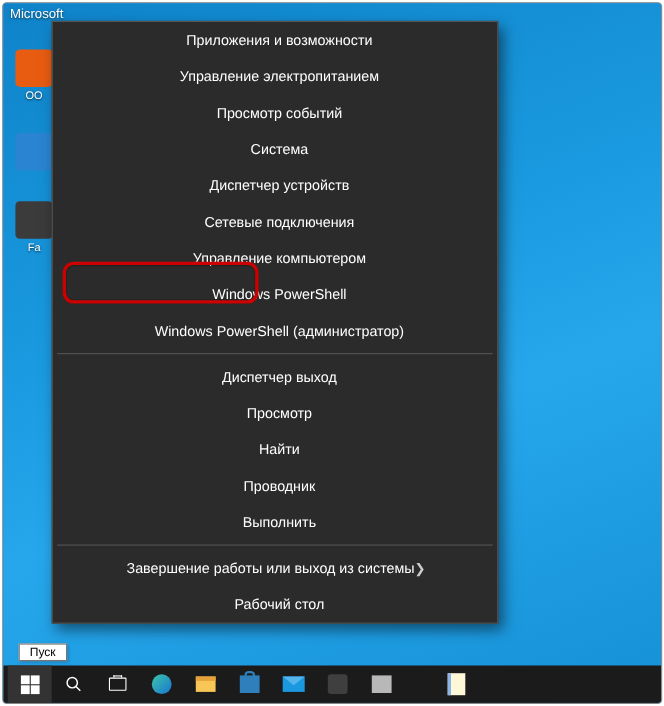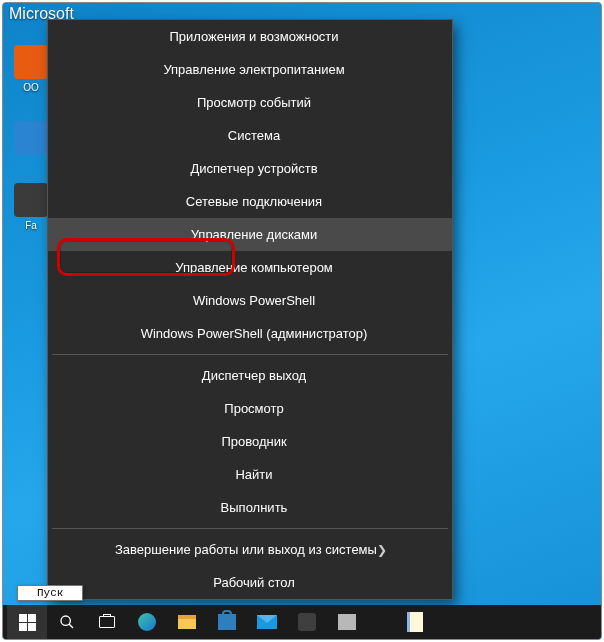--- a/index.html
+++ b/index.html
@@ -11,39 +11,38 @@
     border: 1px solid #888; border-radius: 4px; overflow: hidden;
     background: #1a9ae0;
   }
 
   .desktop {
     position: absolute; inset: 0;
     background: linear-gradient(160deg, #0f83c9 0%, #1a9ae0 40%, #26a7ec 60%, #1590d6 100%);
   }
 
   .label-top {
-    position: absolute; left: 6px; top: 2px; color: #fff; font-size: 16px;
+    position: absolute; left: 6px; top: 2px; color: #fff; font-size: 12px;
     text-shadow: 0 1px 2px rgba(0,0,0,.6);
   }
 
   .desktop-icons { position: absolute; left: 0; top: 30px; width: 60px; margin-top: 12px; }
   .di {
     width: 56px; text-align: center; color: #fff; font-size: 10px;
     text-shadow: 0 1px 2px rgba(0,0,0,.7); margin-bottom: 28px;
   }
   .di .sq {
     width: 34px; height: 34px; margin: 0 auto 3px; border-radius: 4px;
   }
 
   .tooltip {
     position: absolute; left: 14px; bottom: 38px;
     background: #fff; color: #000; font-size: 11px;
-    padding: 1px 19px; border: 1px solid #767676;
+    padding: 1px 9px; border: 1px solid #767676;
     box-shadow: 1px 1px 3px rgba(0,0,0,.3);
-    font-family: Liberation Mono, monospace;
   }
 
   .taskbar {
     position: absolute; left: 0; right: 0; bottom: 0; height: 34px;
     background: #1b1b1b; display: flex; align-items: center; padding-left: 4px;
   }
   .tb-item {
     width: 40px; height: 34px; display: flex; align-items: center; justify-content: center;
     color: #ccc; font-size: 16px;
   }
@@ -106,44 +105,41 @@
       </div>
       <div class="cm-item">
         <span>Система</span>
       </div>
       <div class="cm-item">
         <span>Диспетчер устройств</span>
       </div>
       <div class="cm-item">
         <span>Сетевые подключения</span>
       </div>
-      <div class="cm-item hover">
-        <span>Управление дисками</span>
-      </div>
       <div class="cm-item">
         <span>Управление компьютером</span>
       </div>
       <div class="cm-item">
         <span>Windows PowerShell</span>
       </div>
       <div class="cm-item">
         <span>Windows PowerShell (администратор)</span>
       </div>
       <div class="cm-sep"></div>
       <div class="cm-item">
         <span>Диспетчер выход</span>
       </div>
       <div class="cm-item">
         <span>Просмотр</span>
       </div>
       <div class="cm-item">
+        <span>Найти</span>
+      </div>
+      <div class="cm-item">
         <span>Проводник</span>
-      </div>
-      <div class="cm-item">
-        <span>Найти</span>
       </div>
       <div class="cm-item">
         <span>Выполнить</span>
       </div>
       <div class="cm-sep"></div>
       <div class="cm-item">
         <span>Завершение работы или выход из системы</span>
         <span class="chevron">❯</span>
       </div>
       <div class="cm-item">

